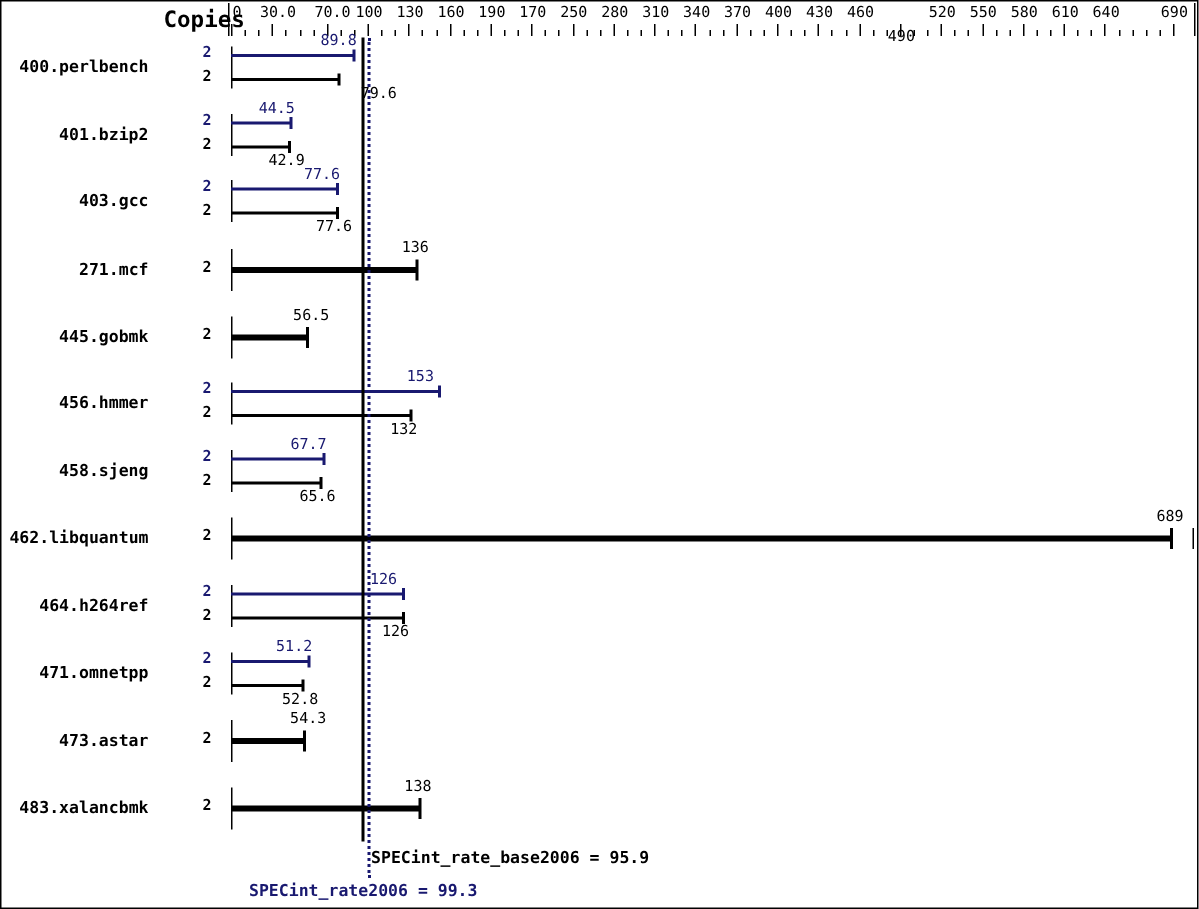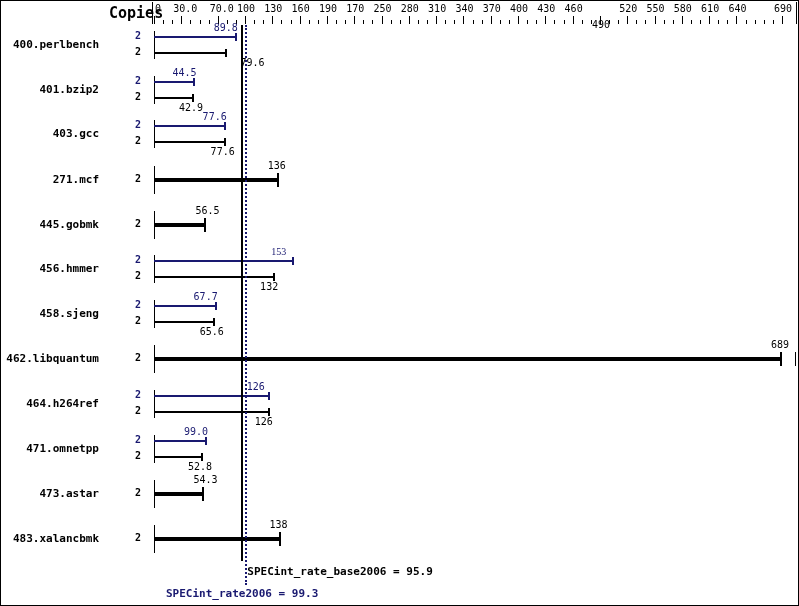--- a/index.html
+++ b/index.html
@@ -152,21 +152,21 @@
       <div class="abs" style="left: 153px; top: 210px; width: 1px; height: 28px; background: rgb(0, 0, 0);"></div>
       <div class="abs copies" style="left: 134px; top: 217px;">2</div>
       <div class="abs" style="left: 153px; top: 222px; width: 51.415px; height: 4px; background: rgb(0, 0, 0);"></div>
       <div class="abs" style="left: 203.415px; top: 217px; width: 2px; height: 14px; background: rgb(0, 0, 0);"></div>
       <div class="abs val" style="left: 194.415px; top: 204px;">56.5</div>
       <div class="abs lbl" style="right: 699px; top: 261px; text-align: center; margin-left: 12px;">456.hmmer</div>
       <div class="abs" style="left: 153px; top: 254px; width: 1px; height: 28px; background: rgb(0, 0, 0);"></div>
       <div class="abs copies" style="left: 134px; top: 253px; color: rgb(25, 25, 112);">2</div>
       <div class="abs" style="left: 153px; top: 259px; width: 139.23px; height: 2px; background: rgb(25, 25, 112);"></div>
       <div class="abs" style="left: 291.23px; top: 256px; width: 2px; height: 8px; background: rgb(25, 25, 112);"></div>
-      <div class="abs val" style="left: 270.23px; top: 245px; color: rgb(25, 25, 112); font-family: Liberation Serif, serif;">153</div>
+      <div class="abs val" style="left: 270.23px; top: 245px; color: rgb(25, 25, 112);">153</div>
       <div class="abs copies" style="left: 134px; top: 269px;">2</div>
       <div class="abs" style="left: 153px; top: 275px; width: 120.12px; height: 2px; background: rgb(0, 0, 0);"></div>
       <div class="abs" style="left: 272.12px; top: 272px; width: 2px; height: 8px; background: rgb(0, 0, 0);"></div>
       <div class="abs val" style="left: 259.12px; top: 280px;">132</div>
       <div class="abs lbl" style="right: 699px; top: 306px; text-align: right;">458.sjeng</div>
       <div class="abs" style="left: 153px; top: 299px; width: 1px; height: 28px; background: rgb(0, 0, 0);"></div>
       <div class="abs copies" style="left: 134px; top: 298px; color: rgb(25, 25, 112);">2</div>
       <div class="abs" style="left: 153px; top: 304px; width: 61.607px; height: 2px; background: rgb(25, 25, 112);"></div>
       <div class="abs" style="left: 213.607px; top: 301px; width: 2px; height: 8px; background: rgb(25, 25, 112);"></div>
       <div class="abs val" style="left: 192.607px; top: 290px; color: rgb(25, 25, 112);">67.7</div>
@@ -189,21 +189,21 @@
       <div class="abs val" style="left: 245.66px; top: 380px; color: rgb(25, 25, 112);">126</div>
       <div class="abs copies" style="left: 134px; top: 404px;">2</div>
       <div class="abs" style="left: 153px; top: 410px; width: 114.66px; height: 2px; background: rgb(0, 0, 0);"></div>
       <div class="abs" style="left: 266.66px; top: 407px; width: 2px; height: 8px; background: rgb(0, 0, 0);"></div>
       <div class="abs val" style="left: 253.66px; top: 415px;">126</div>
       <div class="abs lbl" style="right: 699px; top: 441px; text-align: right;">471.omnetpp</div>
       <div class="abs" style="left: 153px; top: 434px; width: 1px; height: 28px; background: rgb(0, 0, 0);"></div>
       <div class="abs copies" style="left: 134px; top: 433px; color: rgb(25, 25, 112);">2</div>
       <div class="abs" style="left: 153px; top: 439px; width: 52.052px; height: 2px; background: rgb(25, 25, 112);"></div>
       <div class="abs" style="left: 204.052px; top: 436px; width: 2px; height: 8px; background: rgb(25, 25, 112);"></div>
-      <div class="abs val" style="left: 183.052px; top: 425px; color: rgb(25, 25, 112);">99.0</div>
+      <div class="abs val" style="left: 183.052px; top: 425px; color: rgb(25, 25, 112);">51.2</div>
       <div class="abs copies" style="left: 134px; top: 449px;">2</div>
       <div class="abs" style="left: 153px; top: 455px; width: 48.048px; height: 2px; background: rgb(0, 0, 0);"></div>
       <div class="abs" style="left: 200.048px; top: 452px; width: 2px; height: 8px; background: rgb(0, 0, 0);"></div>
       <div class="abs val" style="left: 187.048px; top: 460px;">52.8</div>
       <div class="abs lbl" style="right: 699px; top: 486px; text-align: right;">473.astar</div>
       <div class="abs" style="left: 153px; top: 479px; width: 1px; height: 28px; background: rgb(0, 0, 0);"></div>
       <div class="abs copies" style="left: 134px; top: 486px;">2</div>
       <div class="abs" style="left: 153px; top: 491px; width: 49.413px; height: 4px; background: rgb(0, 0, 0);"></div>
       <div class="abs" style="left: 201.413px; top: 486px; width: 2px; height: 14px; background: rgb(0, 0, 0);"></div>
       <div class="abs val" style="left: 192.413px; top: 473px;">54.3</div>

